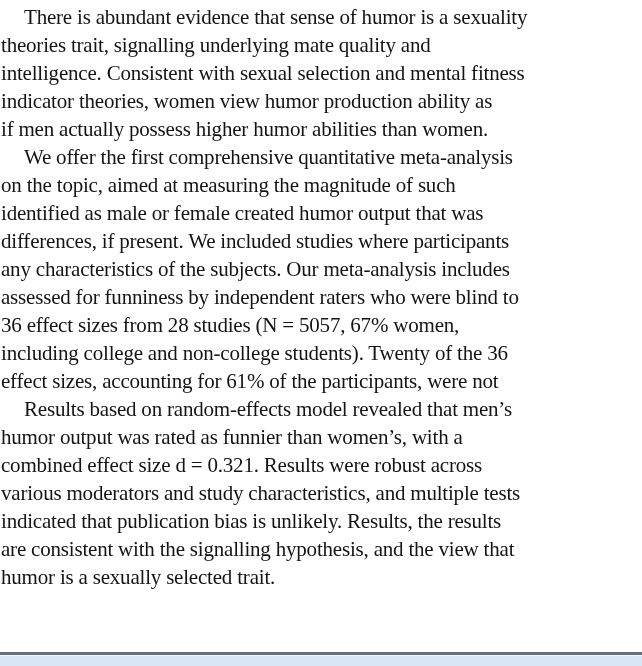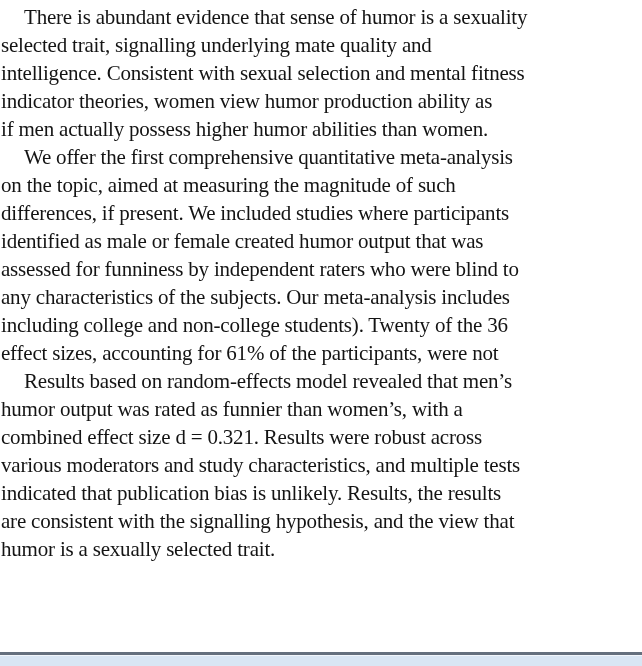--- a/index.html
+++ b/index.html
@@ -55,32 +55,33 @@
     height: 10px;
     background: var(--bar-fill, #d9e6f4);
   }
 </style>
 </head>
 <body>
 
 <div class="text-area">
     <div class="para">
       <div class="line indent">There is abundant evidence that sense of humor is a sexuality</div>
-      <div class="line">selected trait, signalling underlying mate quality and</div>
+      <div class="line">theories trait, signalling underlying mate quality and</div>
       <div class="line">intelligence. Consistent with sexual selection and mental fitness</div>
       <div class="line">indicator theories, women view humor production ability as</div>
       <div class="line">if men actually possess higher humor abilities than women.</div>
     </div>
     <div class="para">
       <div class="line indent">We offer the first comprehensive quantitative meta-analysis</div>
       <div class="line">on the topic, aimed at measuring the magnitude of such</div>
+      <div class="line">identified as male or female created humor output that was</div>
       <div class="line">differences, if present. We included studies where participants</div>
-      <div class="line">identified as male or female created humor output that was</div>
+      <div class="line">any characteristics of the subjects. Our meta-analysis includes</div>
       <div class="line">assessed for funniness by independent raters who were blind to</div>
-      <div class="line">any characteristics of the subjects. Our meta-analysis includes</div>
+      <div class="line">36 effect sizes from 28 studies (N = 5057, 67% women,</div>
       <div class="line">including college and non-college students). Twenty of the 36</div>
       <div class="line">effect sizes, accounting for 61% of the participants, were not</div>
     </div>
     <div class="para">
       <div class="line indent">Results based on random-effects model revealed that men’s</div>
       <div class="line">humor output was rated as funnier than women’s, with a</div>
       <div class="line">combined effect size d = 0.321. Results were robust across</div>
       <div class="line">various moderators and study characteristics, and multiple tests</div>
       <div class="line">indicated that publication bias is unlikely. Results, the results</div>
       <div class="line">are consistent with the signalling hypothesis, and the view that</div>

